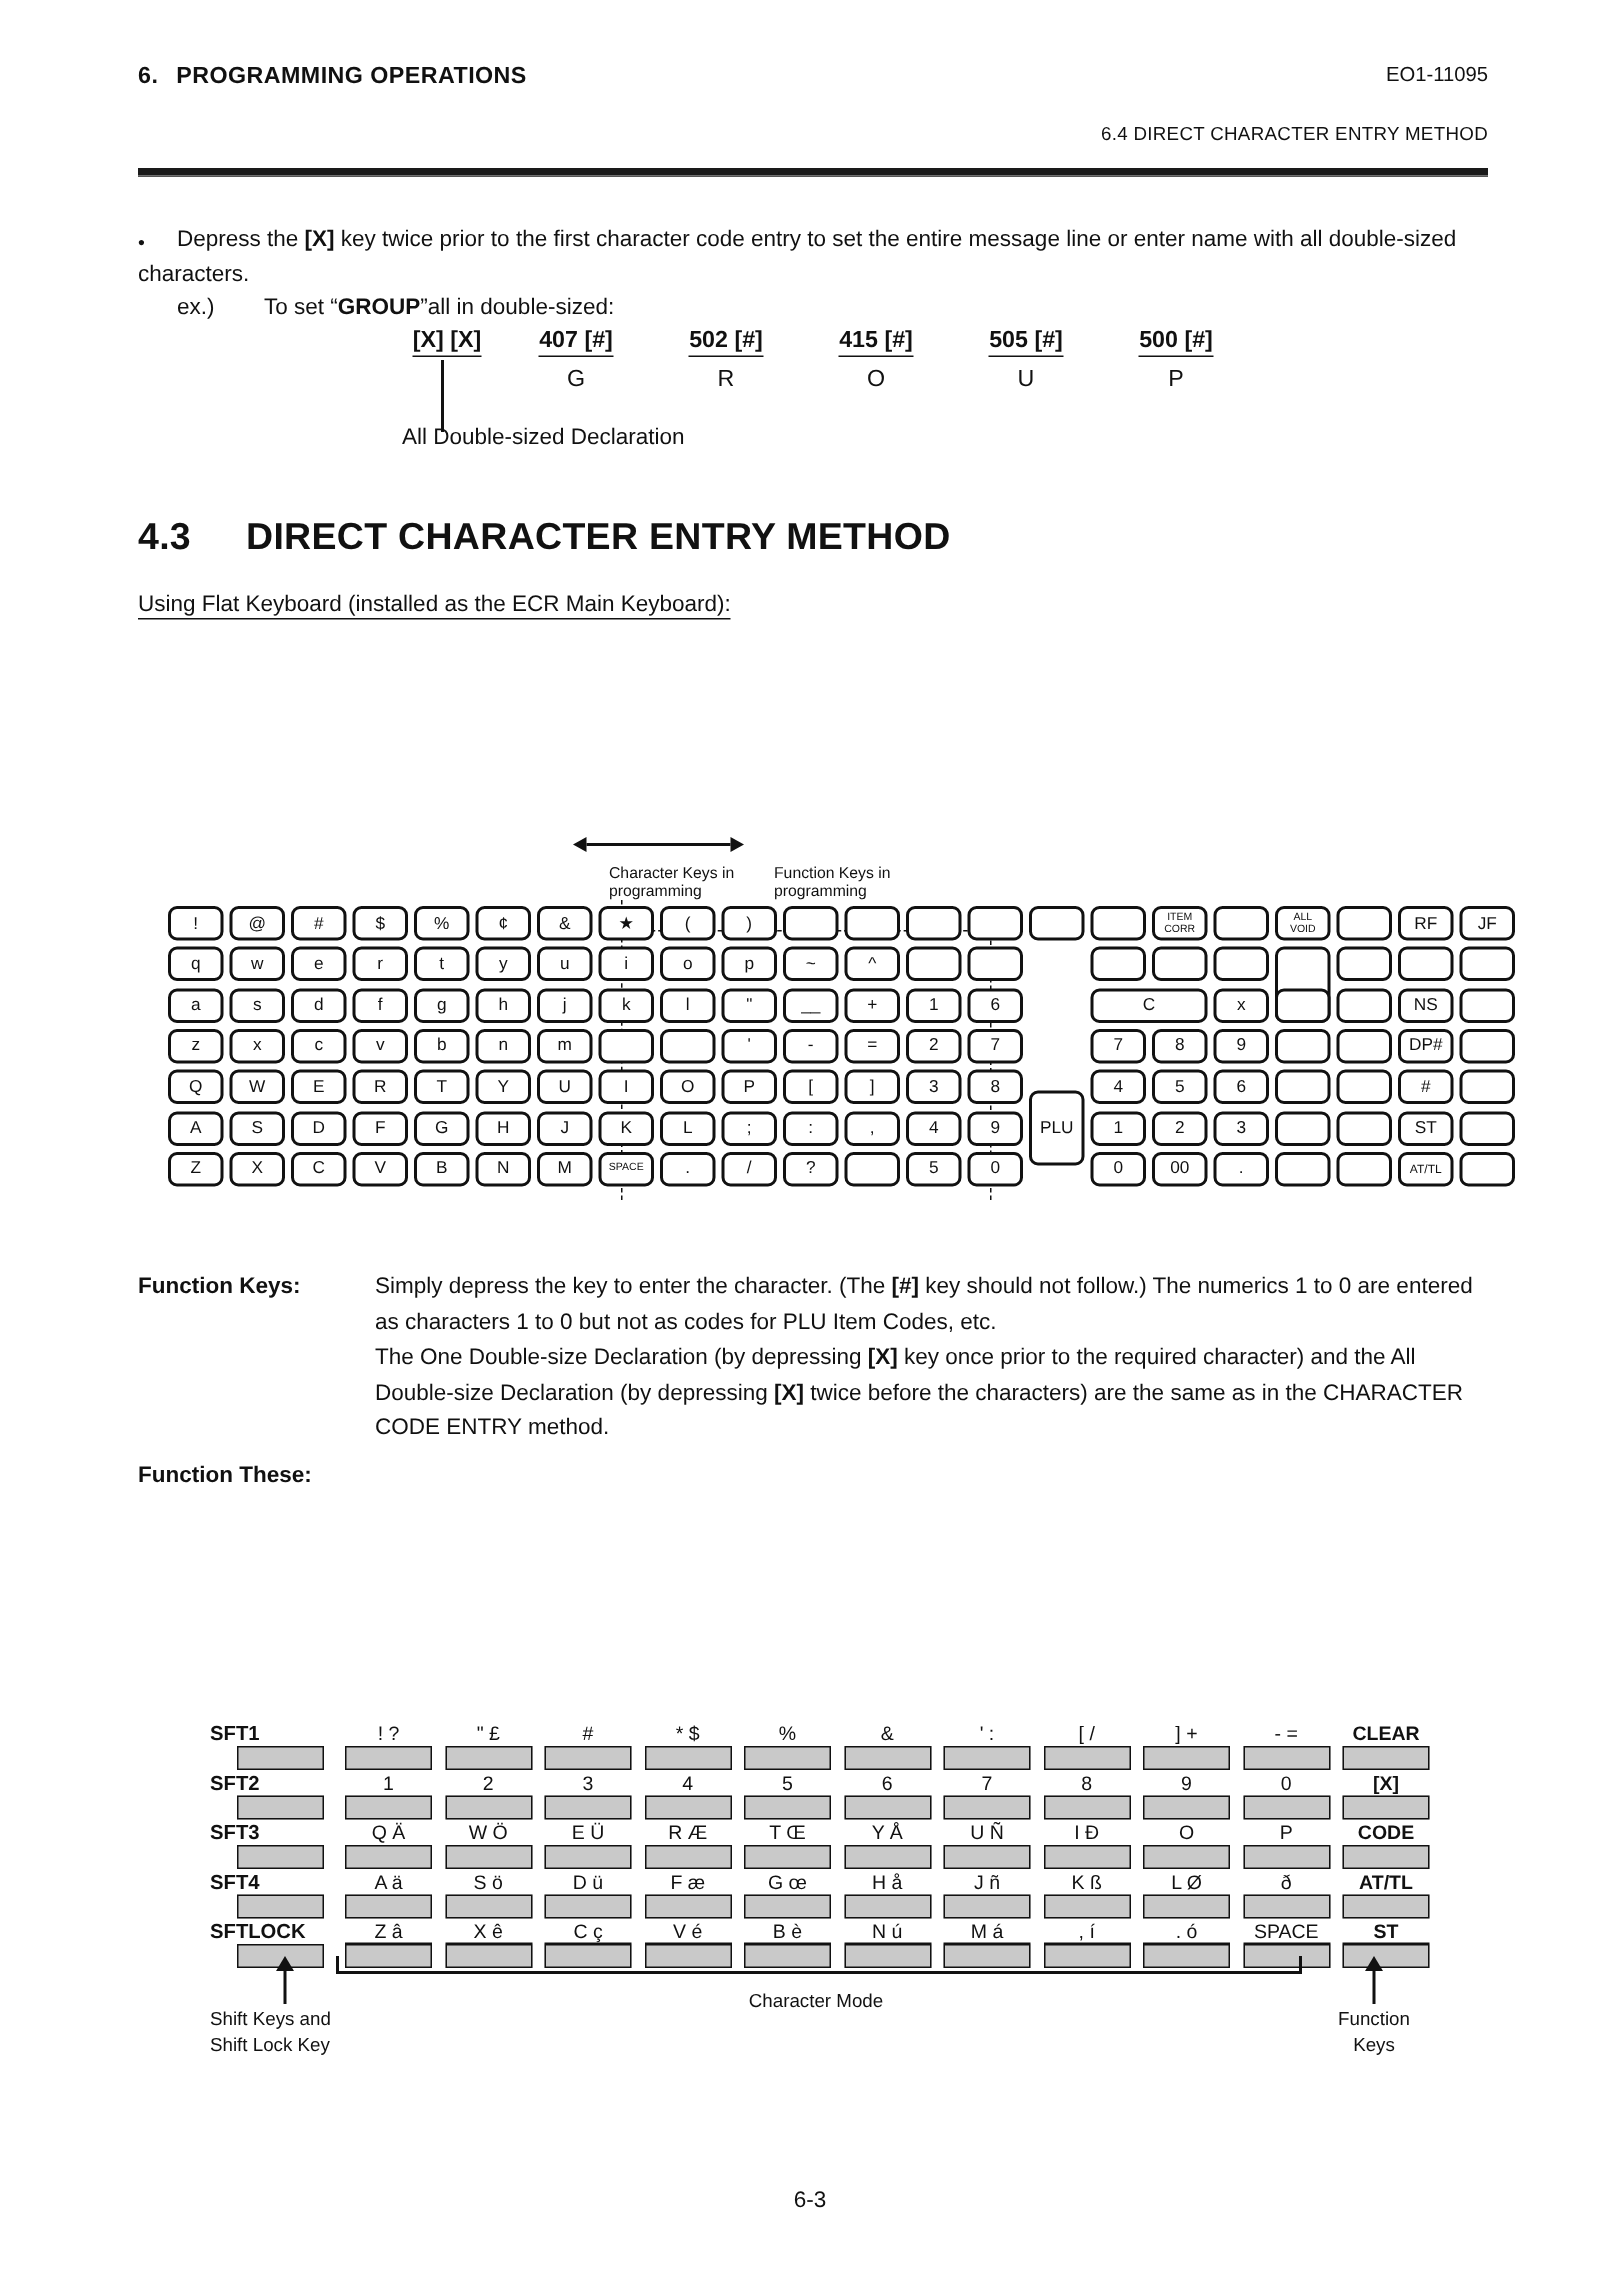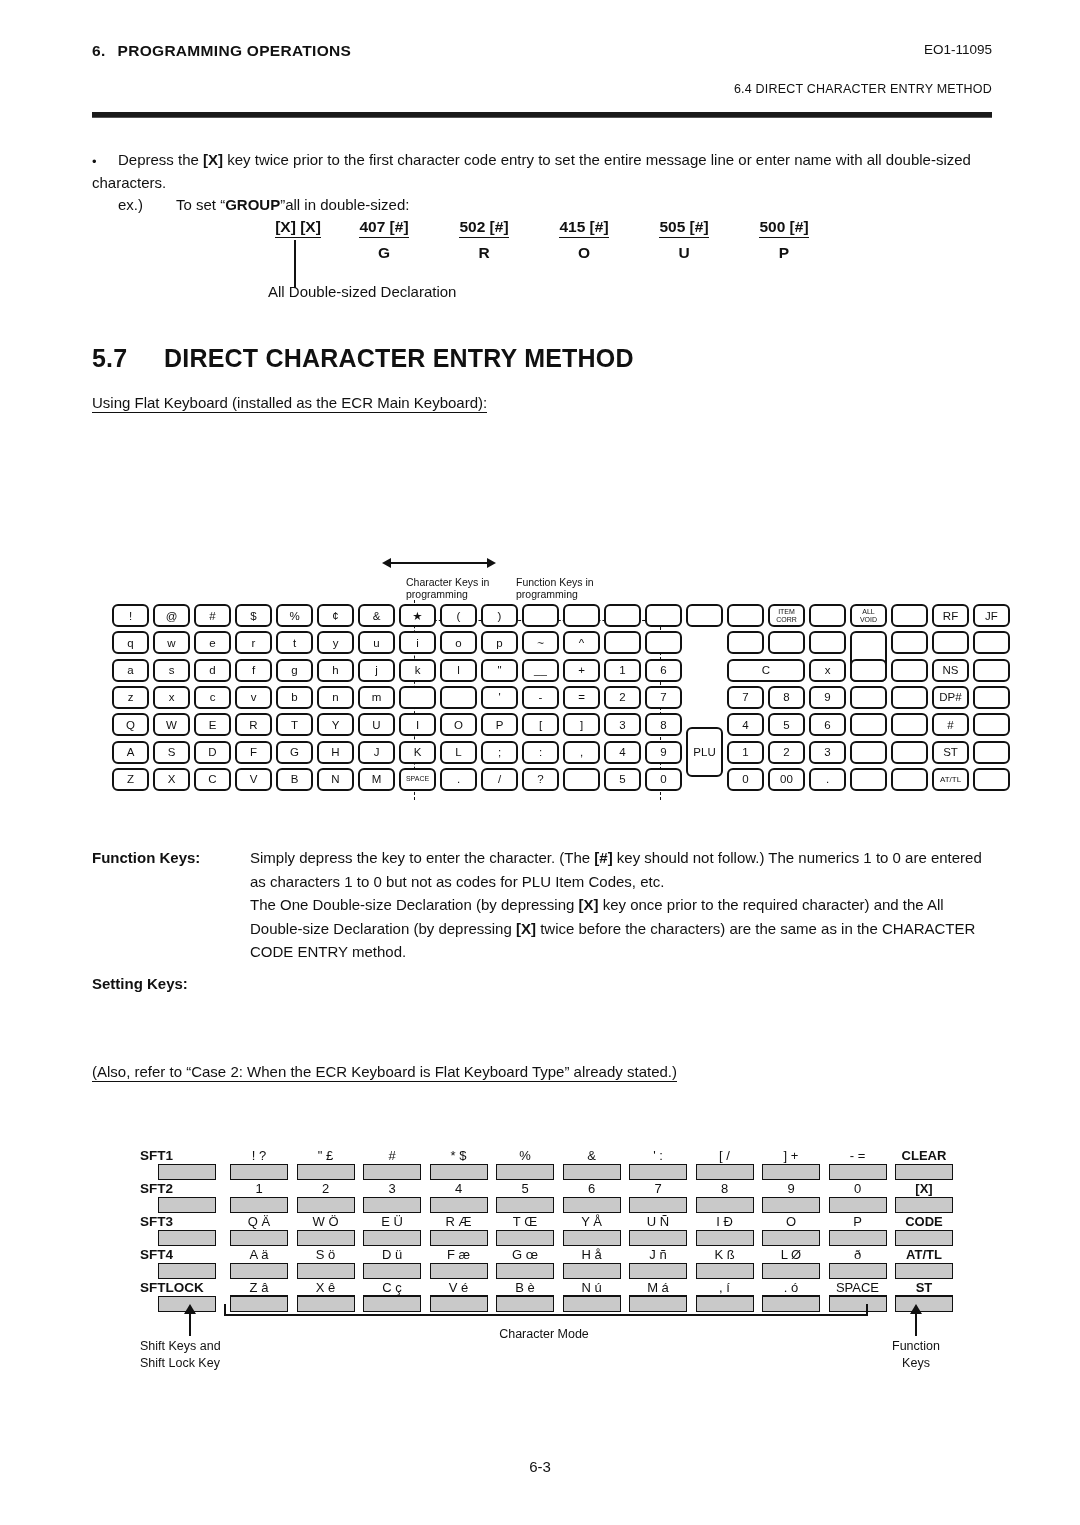--- a/index.html
+++ b/index.html
@@ -28,21 +28,21 @@
   .bullet .dot{position:absolute;left:0;top:2px;font-size:13px;}
   .bullet .btxt{margin-left:26px;}
   b{font-weight:bold;}
   .exline{position:absolute;left:118px;top:196px;font-size:15px;}
   .exline .ex{display:inline-block;width:58px;}
 
   
   .coderow{position:absolute;left:262px;top:218px;font-size:15.5px;font-weight:bold;}
   .coderow .cell{display:inline-block;text-align:center;}
   .coderow .u{border-bottom:1.6px solid #111;padding-bottom:1px;display:inline-block;}
-  .charrow{position:absolute;left:262px;top:244px;font-size:15.5px;font-weight:bold;}
+  .charrow{position:absolute;left:262px;top:244px;font-size:15.5px;font-weight:normal;}
   .charrow .cell{display:inline-block;text-align:center;}
   .leader{position:absolute;left:294px;top:240px;width:2px;height:48px;background:#111;}
   .decl{position:absolute;left:268px;top:283px;font-size:15px;}
 
   
   .sect{position:absolute;left:92px;top:344px;font-size:25px;font-weight:bold;letter-spacing:.2px;}
   .sect .sn{display:inline-block;width:72px;}
 
   .p1{position:absolute;left:92px;top:394px;font-size:15px;}
   .p1 span{border-bottom:1px solid #111;padding-bottom:1px;}
@@ -126,21 +126,21 @@
   <div class="coderow">
     <span class="cell" style="width:72px"><span class="u">[X]  [X]</span></span><span class="cell" style="width:100px"><span class="u">407 [#]</span></span><span class="cell" style="width:100px"><span class="u">502 [#]</span></span><span class="cell" style="width:100px"><span class="u">415 [#]</span></span><span class="cell" style="width:100px"><span class="u">505 [#]</span></span><span class="cell" style="width:100px"><span class="u">500 [#]</span></span>
   </div>
   <div class="charrow">
     <span class="cell" style="width:72px"></span><span class="cell" style="width:100px">G</span><span class="cell" style="width:100px">R</span><span class="cell" style="width:100px">O</span><span class="cell" style="width:100px">U</span><span class="cell" style="width:100px">P</span>
   </div>
   <div class="leader"></div>
   <div class="decl">All Double-sized Declaration</div>
 
   <div class="sect">
-    <span class="sn">5.7</span><span>DIRECT CHARACTER ENTRY METHOD</span>
+    <span class="sn">4.3</span><span>DIRECT CHARACTER ENTRY METHOD</span>
   </div>
   <div class="p1"><span>Using Flat Keyboard (installed as the ECR Main Keyboard):</span></div>
 
   <div class="fkb">
 
     <div class="arrowbox" style="left:272px;width:70px;">
       <div class="arr-line" style="left:9px;width:61px;"></div>
       <div class="arr-head l" style="left:0;"></div>
     </div>
     <div class="arrowbox" style="left:316px;width:70px;">
@@ -316,26 +316,23 @@
 
   <div class="txtblk" style="top:846px;">
     <div class="lbl">Function Keys:</div>
     <div class="bdy">
       <span>Simply depress the key to enter the character. (The </span><b>[#]</b><span> key should not follow.) The numerics 1 to 0 are entered as characters 1 to 0 but not as codes for PLU Item Codes, etc.</span><br>
       <span>The One Double-size Declaration (by depressing </span><b>[X]</b><span> key once prior to the required character) and the All Double-size Declaration (by depressing </span><b>[X]</b><span> twice before the characters) are the same as in the CHARACTER CODE ENTRY method.</span>
     </div>
   </div>
 
   <div class="txtblk" style="top:972px;">
-    <div class="lbl">Setting Keys:</div>
-  </div>
-
-  <div class="txtblk" style="top:1060px;">
-    <span class="ul">(Also, refer to “Case 2:  When the ECR Keyboard is Flat Keyboard Type” already stated.)</span>
-  </div>
+    <div class="lbl">Function These:</div>
+  </div>
+
 
   <div class="tkb">
     <div id="tkb-keys">
         <div class="tk lbl2" style="left: 0px; top: 0px; width: 86px;">
           <div class="cap" style="text-align: left;">SFT1</div>
           <div class="btn" style="left: 18px; width: 58px;"></div>
         </div>
         <div class="tk" style="left: 90px; top: 0px; width: 58px;">
           <div class="cap">! ?</div>
           <div class="btn"></div>

